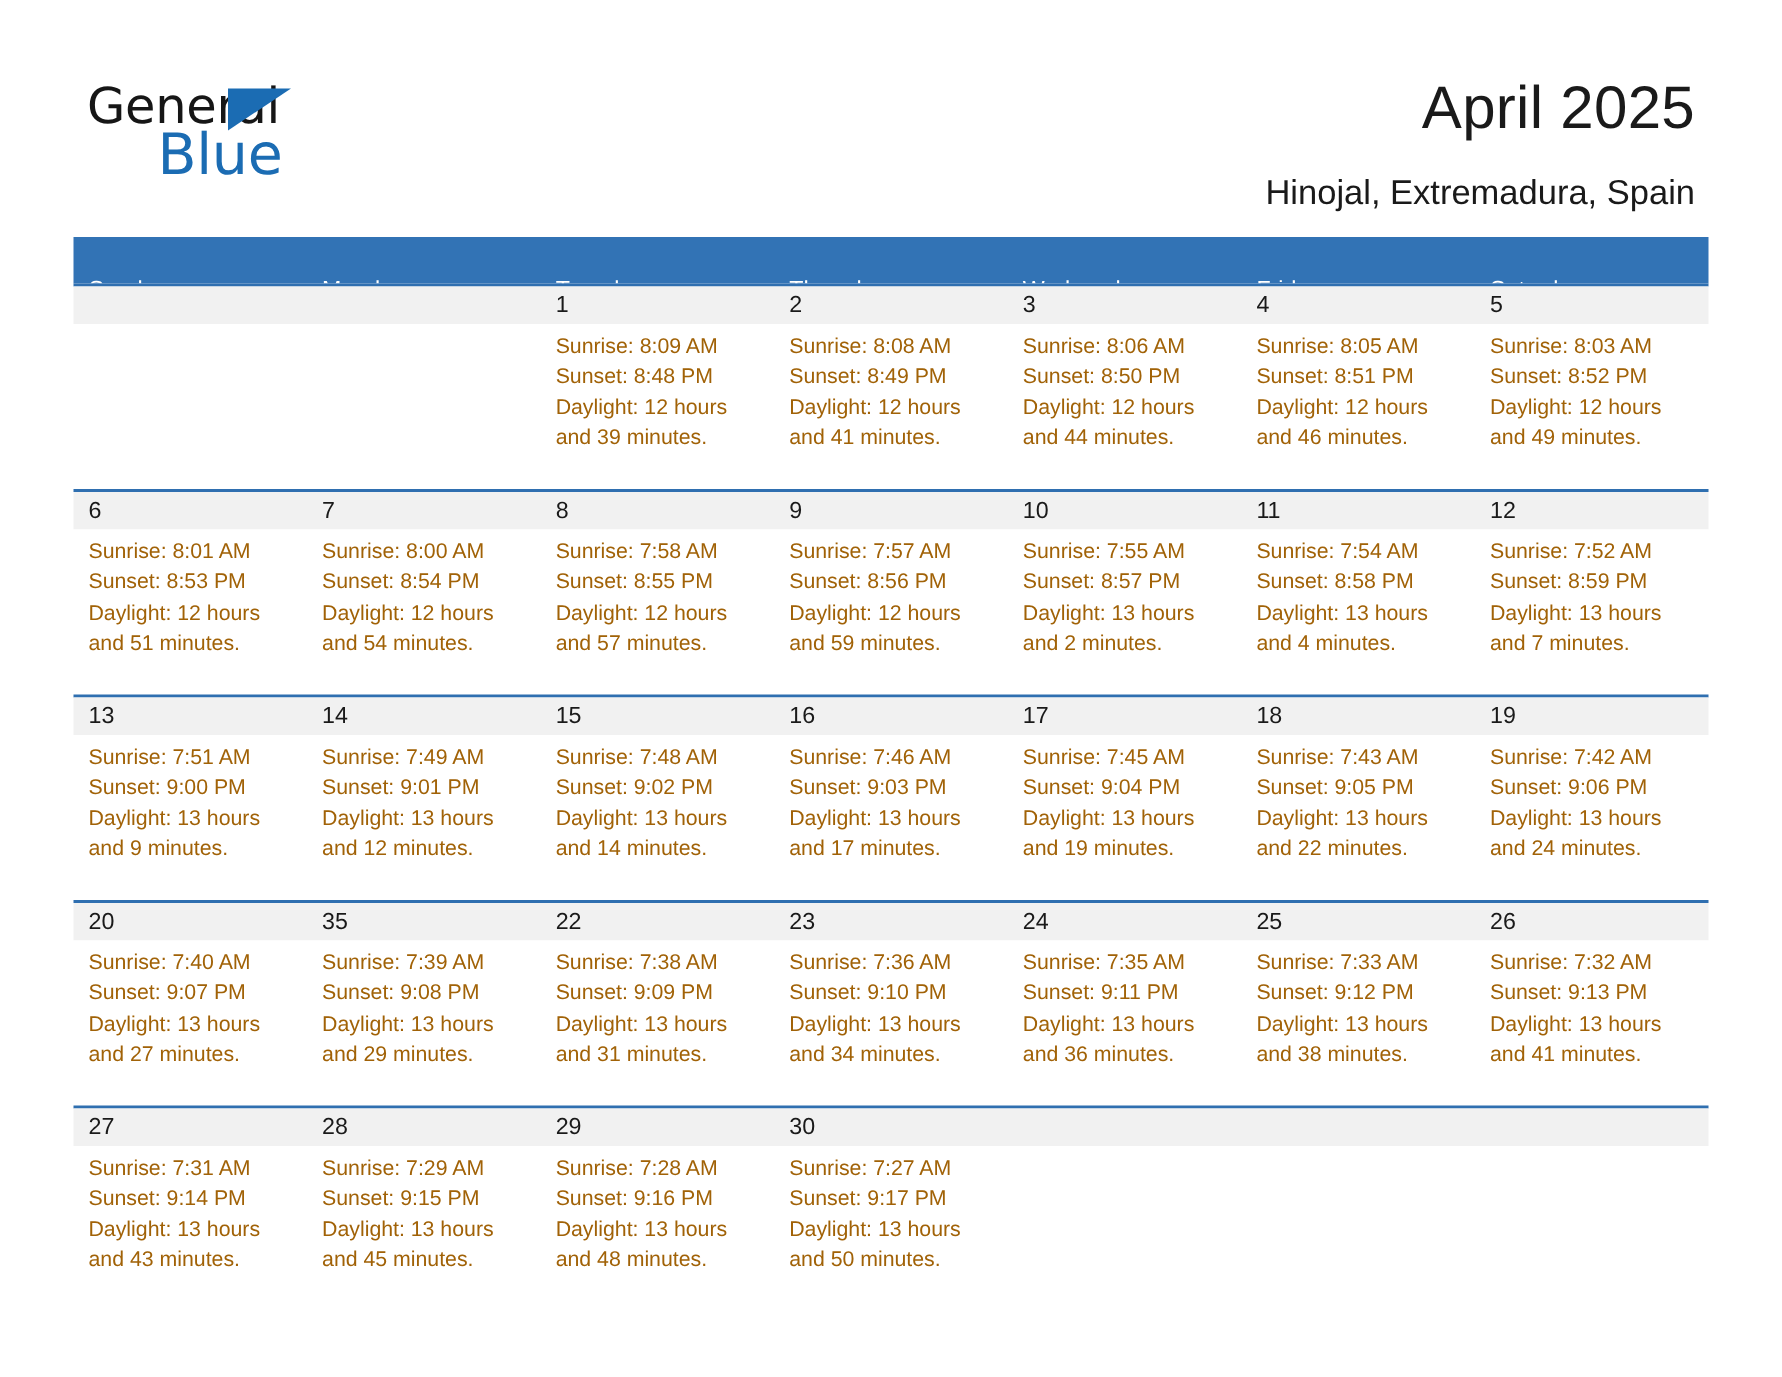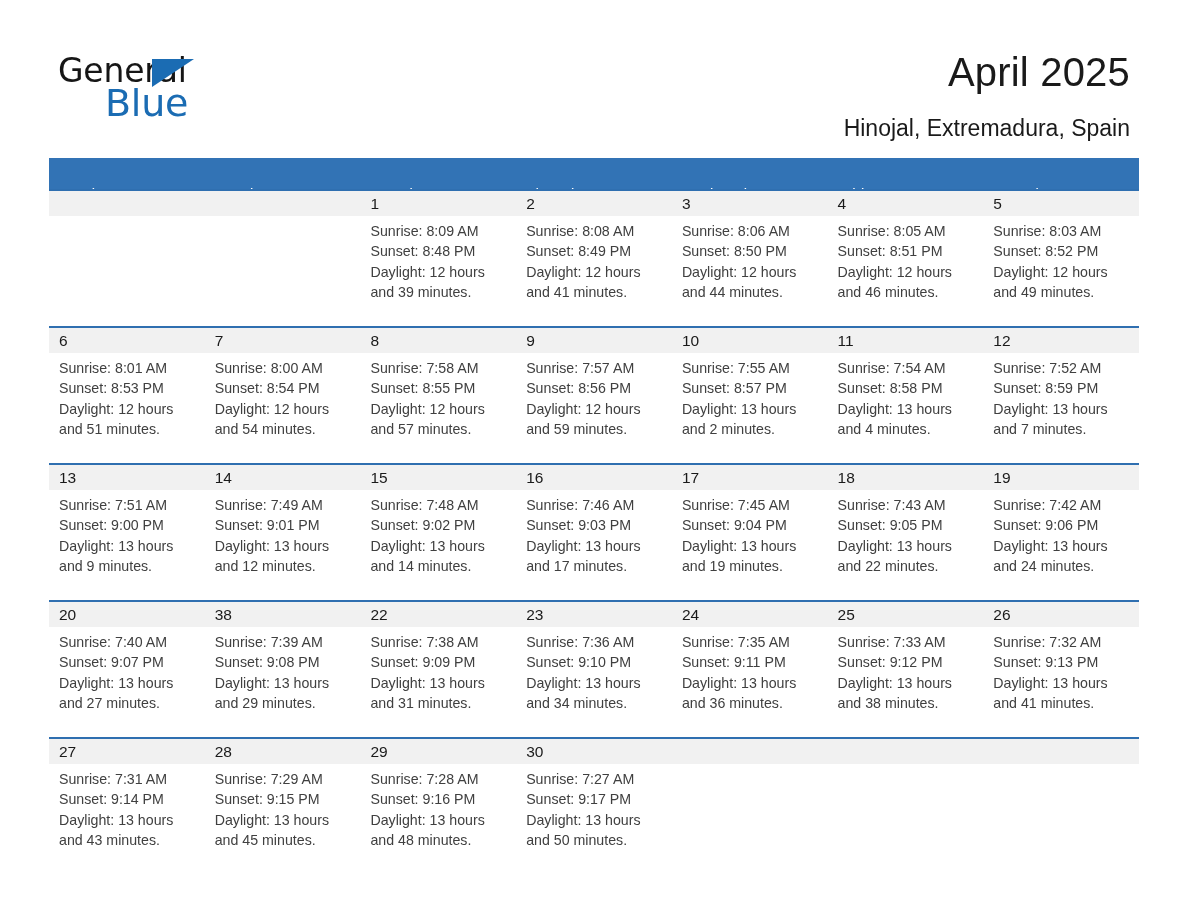--- a/index.html
+++ b/index.html
@@ -142,21 +142,21 @@
     display: flex;
     background: #ffffff;
     height: 110px;
   }
   .detail-cell {
     flex: 1 1 0;
     box-sizing: border-box;
     padding: 5px 10px 0 10px;
     font-size: 14.2px;
     line-height: 20.3px;
-    color: #404040;
+    color: #a16207;
   }
   .detail-cell div {
     white-space: nowrap;
   }
   .week.last .week-body {
     height: 108px;
   }
 </style>
 </head>
 <body>
@@ -351,21 +351,21 @@
           <div>Sunset: 9:06 PM</div>
           <div>Daylight: 13 hours</div>
           <div>and 24 minutes.</div>
         </div>
       </div>
     </div>
 
     <div class="week">
       <div class="week-dates">
         <div class="date-cell">20</div>
-        <div class="date-cell">38</div>
+        <div class="date-cell">35</div>
         <div class="date-cell">22</div>
         <div class="date-cell">23</div>
         <div class="date-cell">24</div>
         <div class="date-cell">25</div>
         <div class="date-cell">26</div>
       </div>
       <div class="week-body">
         <div class="detail-cell">
           <div>Sunrise: 7:40 AM</div>
           <div>Sunset: 9:07 PM</div>

